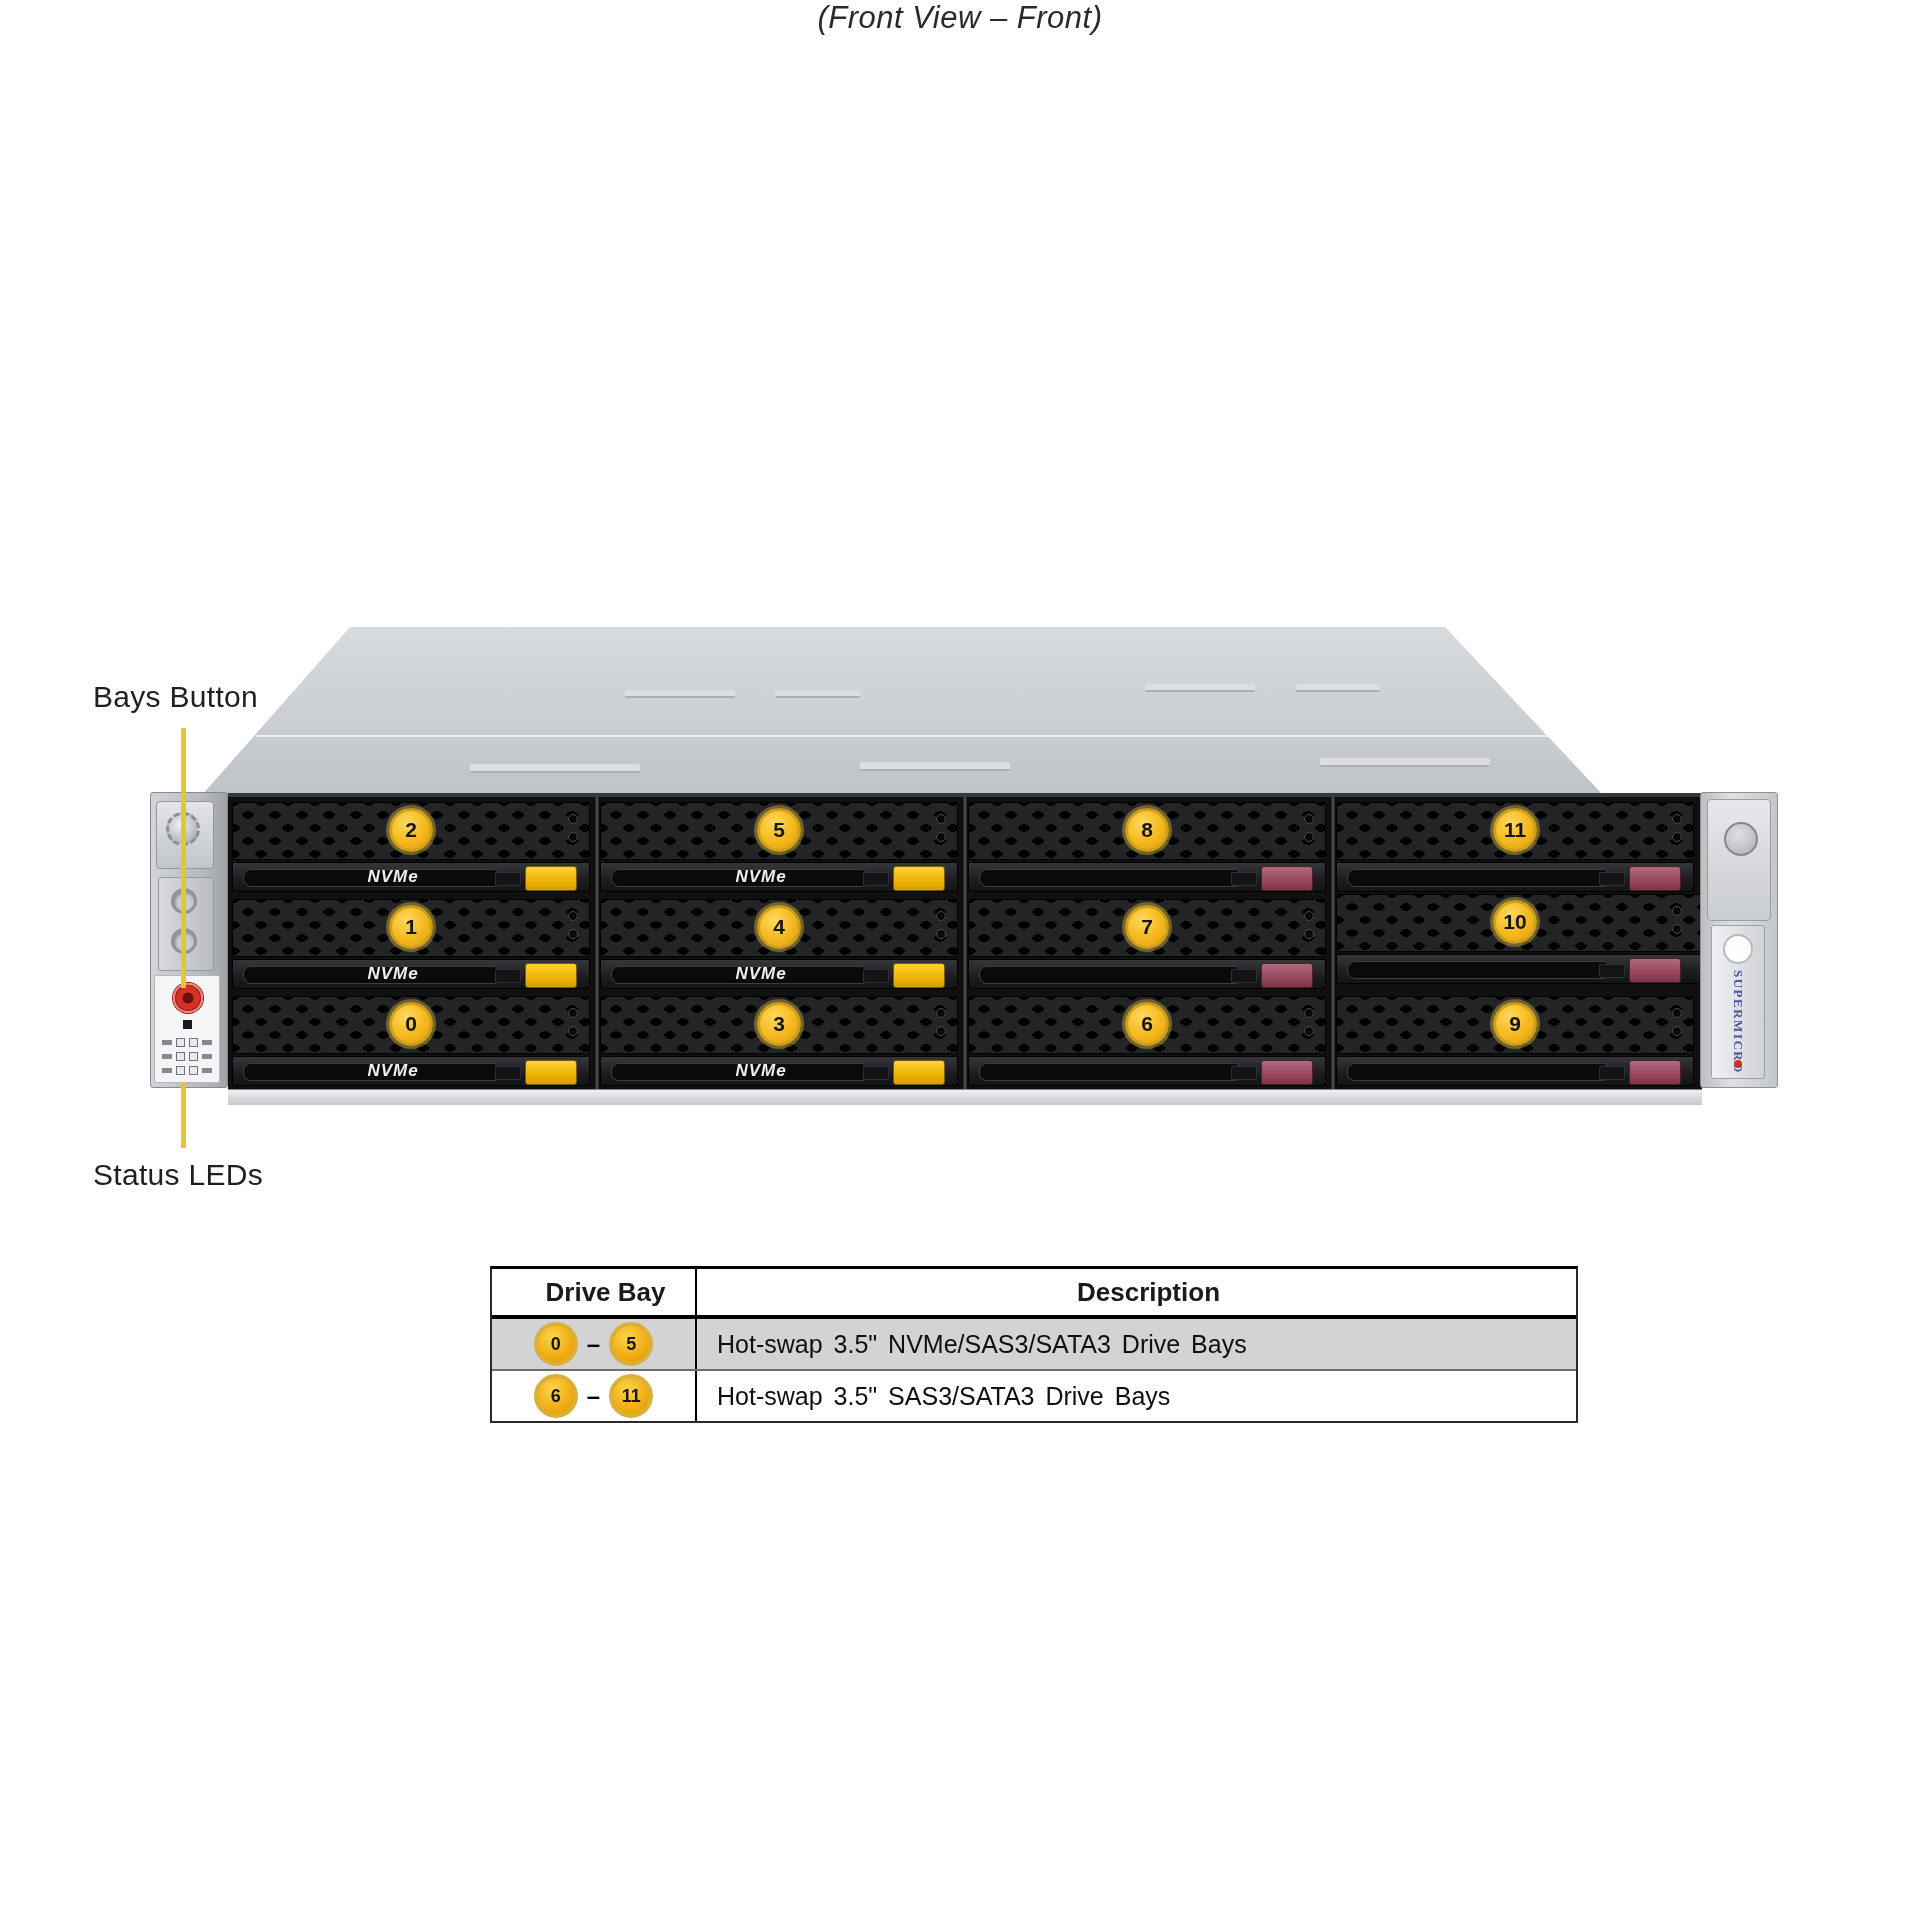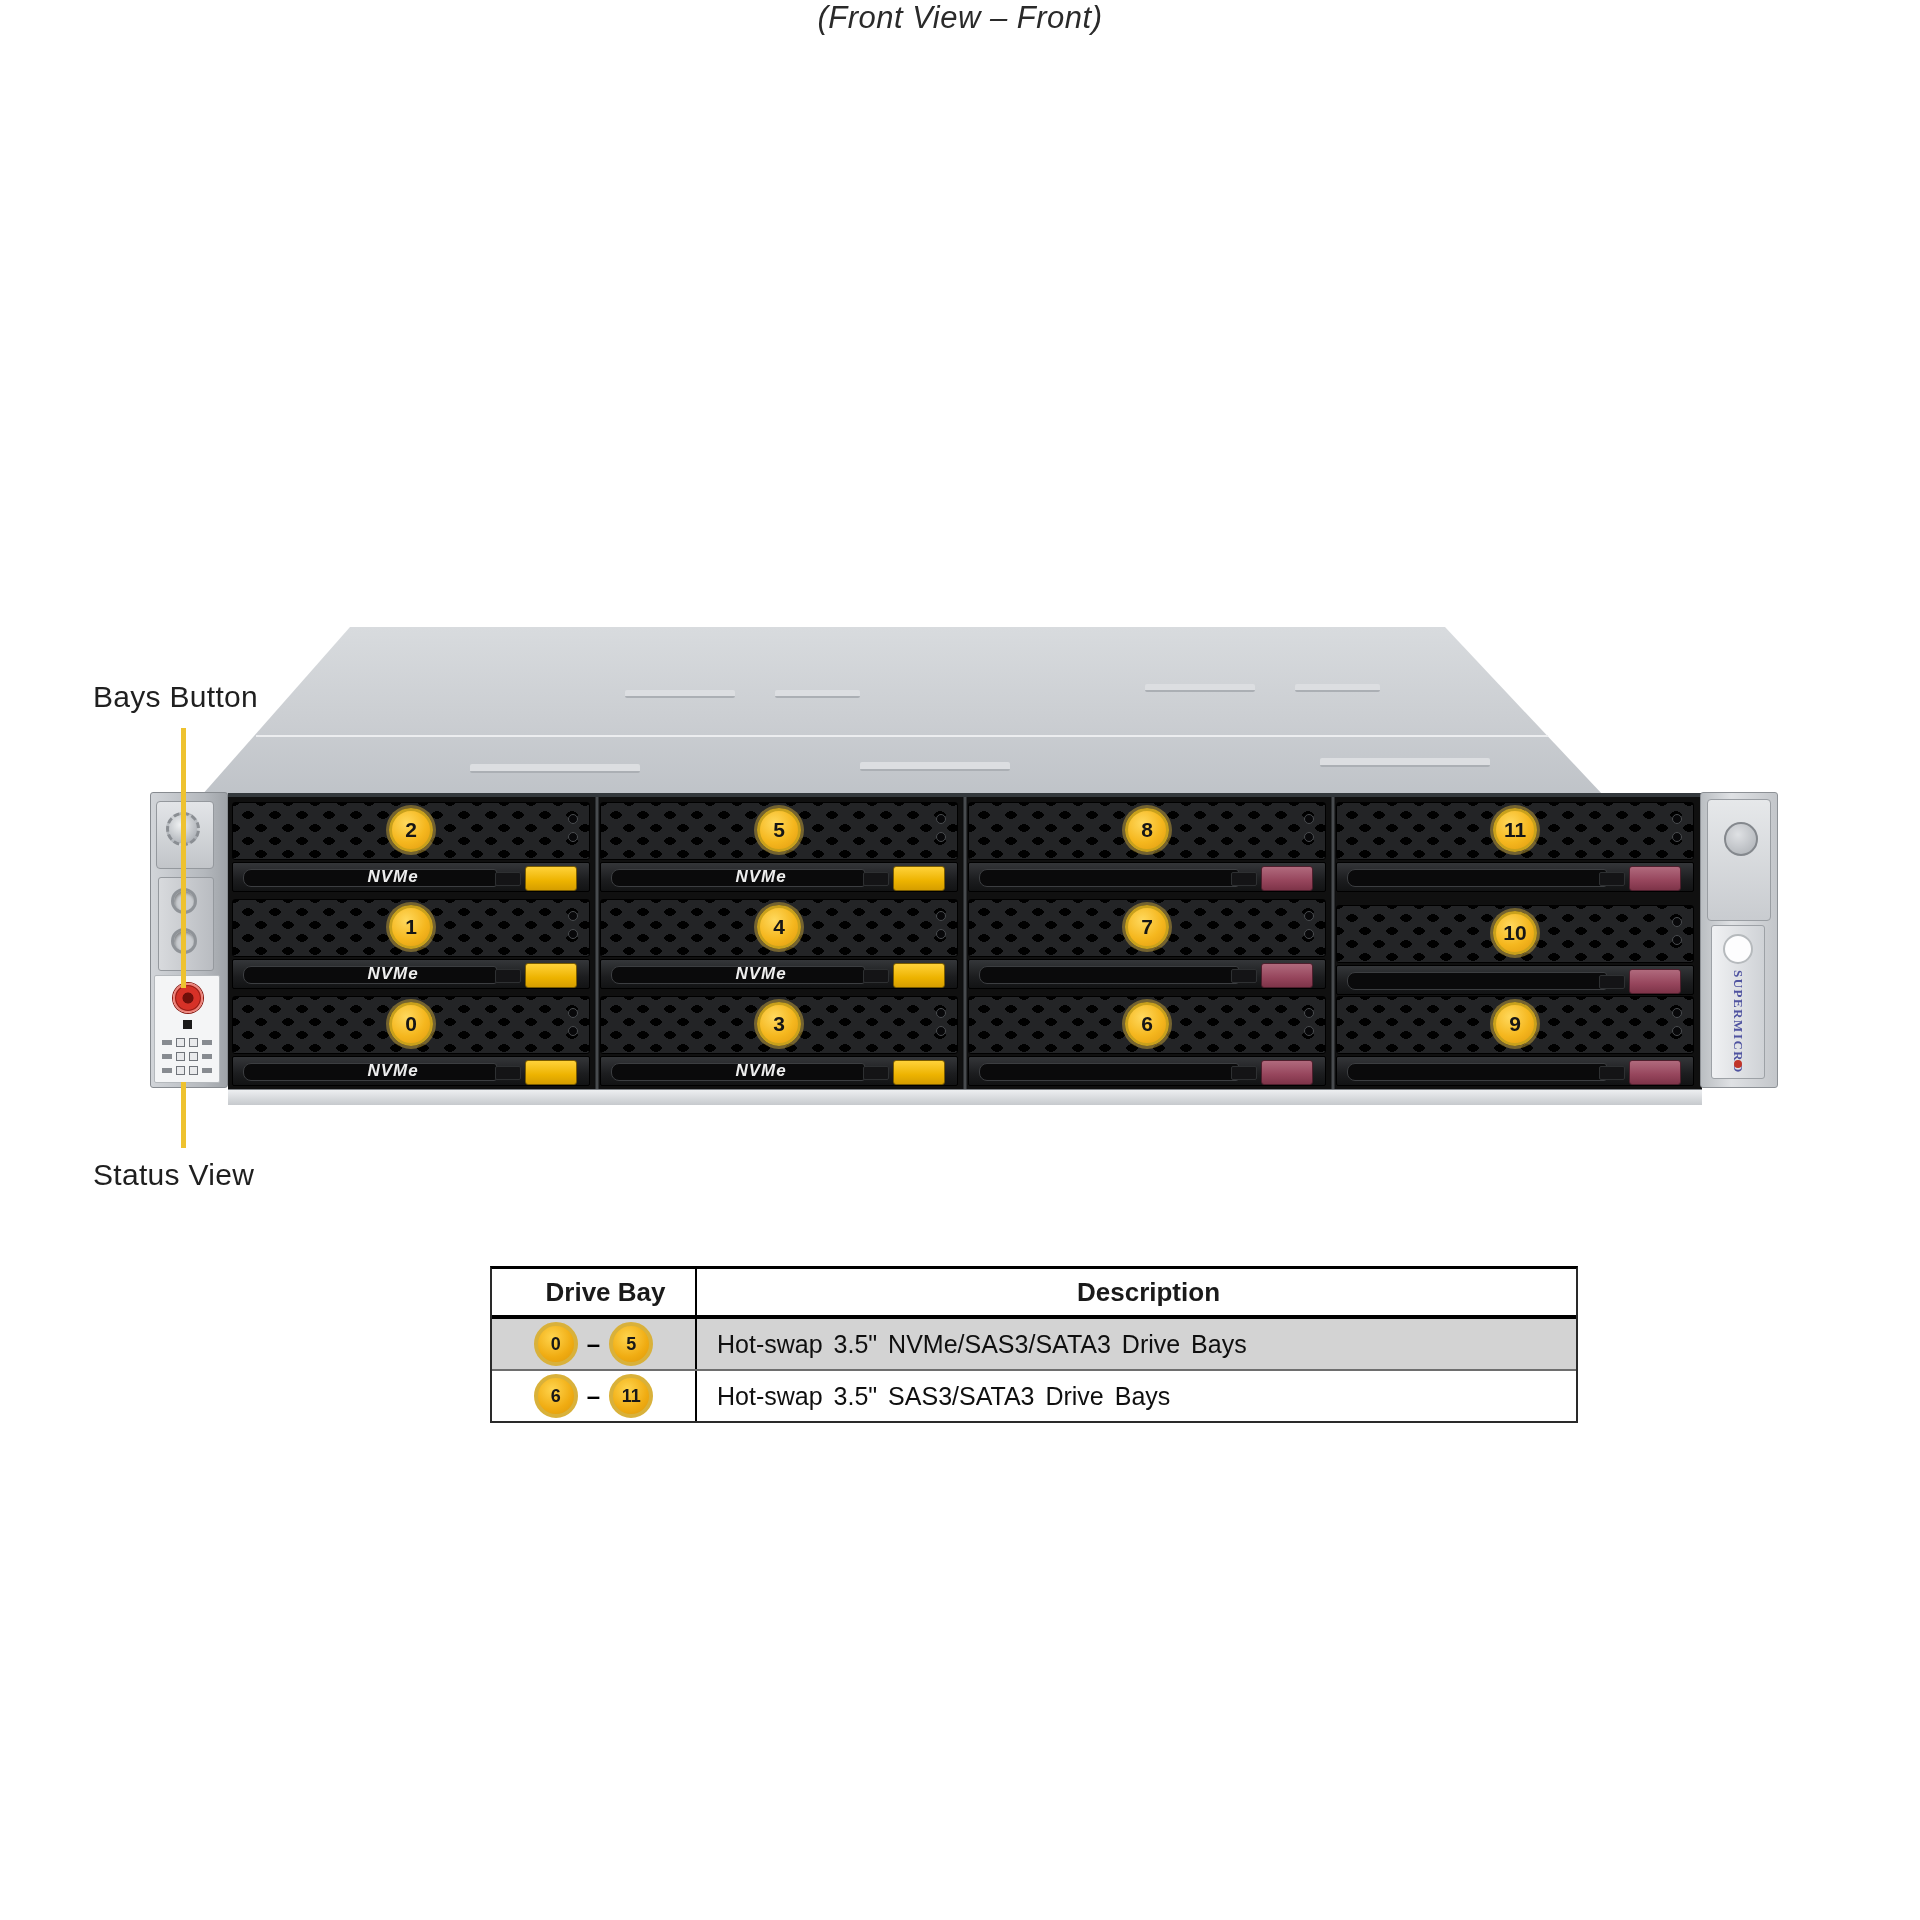--- a/index.html
+++ b/index.html
@@ -230,21 +230,21 @@
     <div class="led-dot" style="top:30px;"></div>
     <div class="bay-num">7</div>
     <div class="tray">
       <div class="recess"></div>
 
       <div class="tray-knob"></div>
       <div class="latch"></div>
     </div>
   </div>
 
-  <div class="bay sas" style="left: 1108px; top: 108px;">
+  <div class="bay sas" style="left: 1108px; top: 97px; padding-left: 40px;">
     <div class="grill"></div>
     <div class="led-dot" style="top:12px;"></div>
     <div class="led-dot" style="top:30px;"></div>
     <div class="bay-num">10</div>
     <div class="tray">
       <div class="recess"></div>
 
       <div class="tray-knob"></div>
       <div class="latch"></div>
     </div>
@@ -346,21 +346,21 @@
   <div class="plate">
     <div class="plate-hole"></div>
     <div id="logo-vert">SUPERMICRO</div>
     <div id="logo-dot"></div>
   </div>
 </div>
 
 <div class="abs callout-line" id="line-power"></div>
 <div class="abs callout-line" id="line-status"></div>
 <div class="abs callout-label" id="power-label">Bays Button</div>
-<div class="abs callout-label" id="status-label">Status View</div>
+<div class="abs callout-label" id="status-label">Status LEDs</div>
 
 <div class="abs" id="spec-table">
   <div id="spec-header">
     <div class="hdr-cell hdr-bay">Drive Bay</div>
     <div class="hdr-cell hdr-desc">Description</div>
   </div>
   <div id="spec-body">
   <div class="spec-row shaded">
     <div class="cell-bay">
       <span class="bay-badge">0</span>

